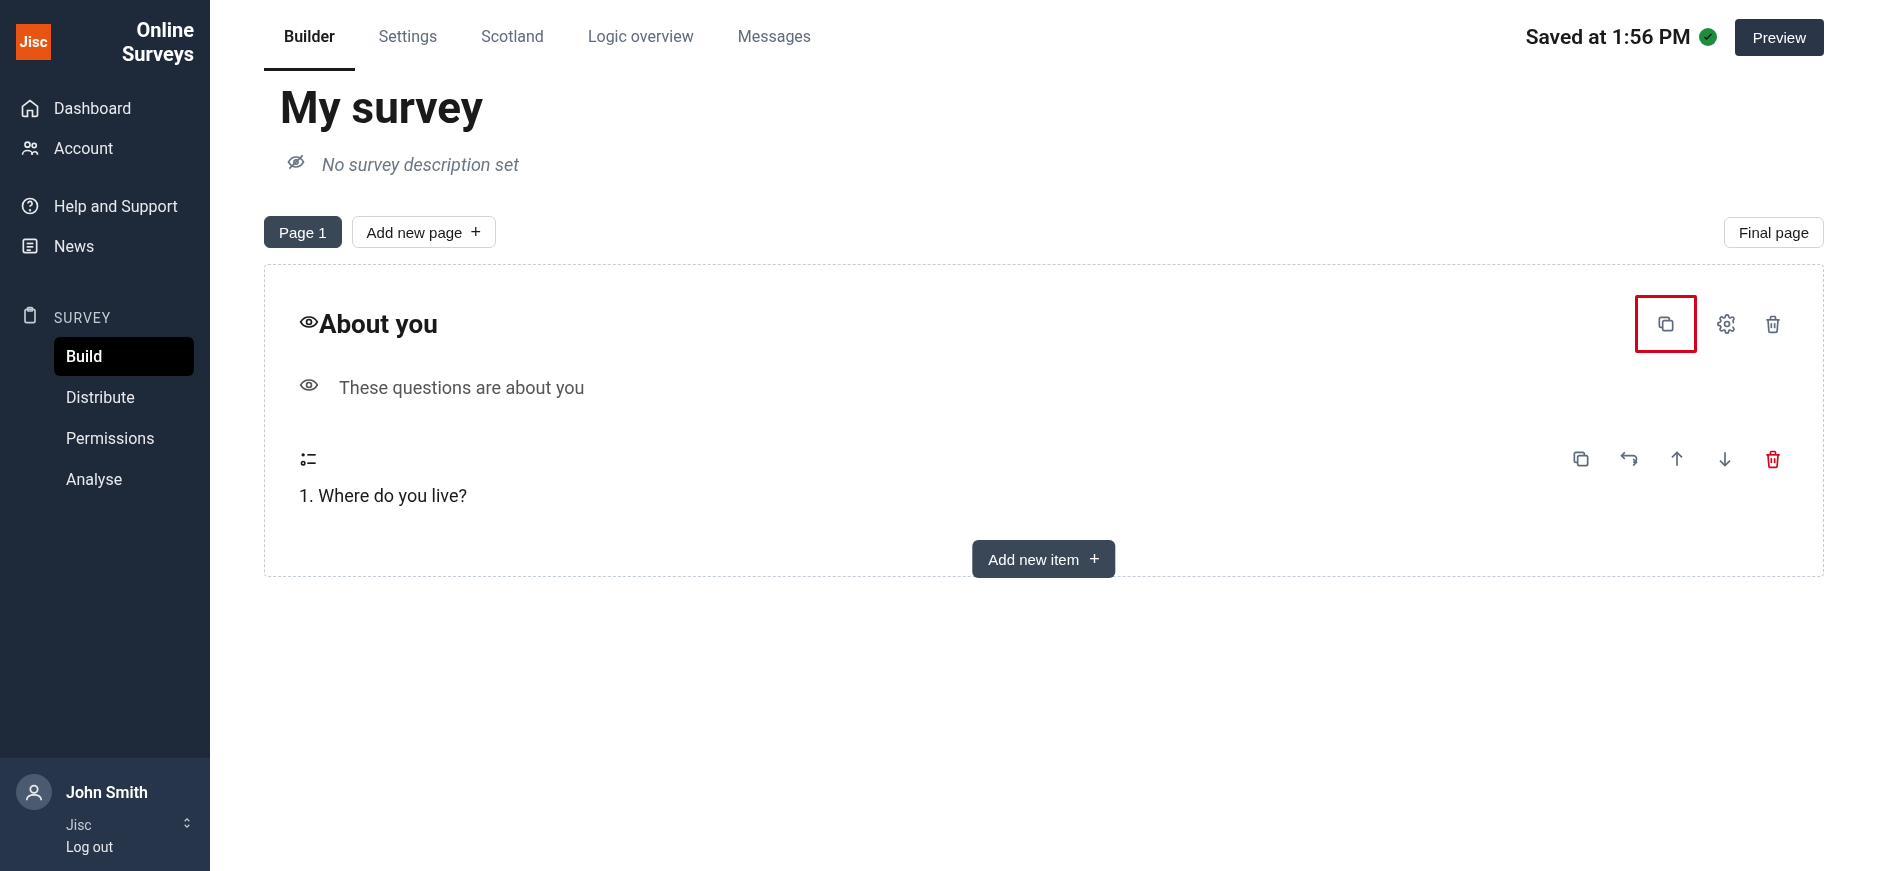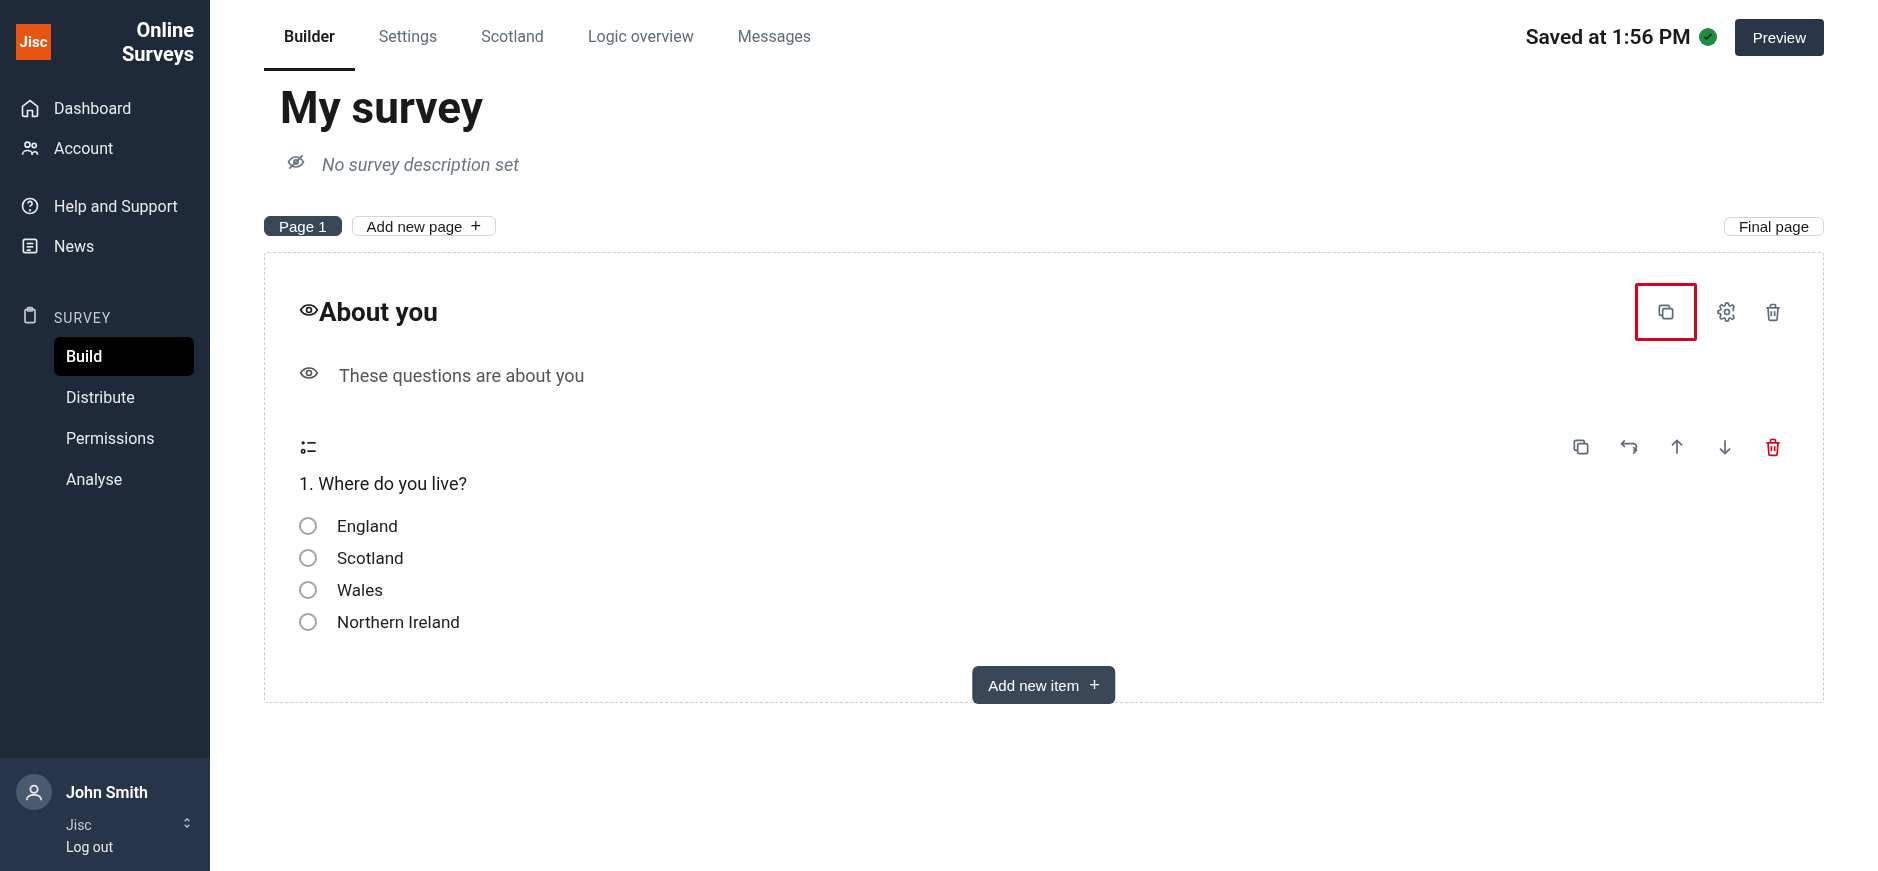--- a/index.html
+++ b/index.html
@@ -124,21 +124,21 @@
   .survey-head { padding: 8px 16px 40px; }
   .survey-title { font-size: 44px; font-weight: 700; }
   .survey-desc-row {
     display: flex; align-items: center; gap: 16px; margin-top: 18px;
     color: #6b7684; font-style: italic; font-size: 18px; padding-left: 6px;
   }
 
   .page-tabs-row { display: flex; align-items: center; justify-content: space-between; margin-bottom: 16px; }
   .page-tabs-left { display: flex; gap: 10px; }
   .page-btn {
-    padding: 0 14px; border-radius: 6px; border: 1px solid #d0d5dd;
+    padding: 6px 14px; border-radius: 6px; border: 1px solid #d0d5dd;
     background: #fff; color: #1a1a1a; font-size: 15px; cursor: pointer;
     display: flex; align-items: center; gap: 8px;
   }
   .page-btn.active { background: #3a4757; color: #fff; border-color: #3a4757; }
   .plus { font-size: 18px; line-height: 1; }
 
   .canvas {
     border: 1px dashed #c4cdd5;
     border-radius: 4px;
     padding: 30px 34px 70px;
@@ -415,38 +415,20 @@
                   <path d="M4 7h16"></path>
                   <path d="M10 11v6"></path>
                   <path d="M14 11v6"></path>
                   <path d="M6 7l1 13a2 2 0 0 0 2 2h6a2 2 0 0 0 2-2l1-13"></path>
                   <path d="M9 7V4a1 1 0 0 1 1-1h4a1 1 0 0 1 1 1v3"></path>
                 </svg>
             </div>
           </div>
         </div>
         <div class="q-text">1. Where do you live?</div>
-        <div class="options">
-          <div class="option">
-            <span class="radio"></span>
-            <span>England</span>
-          </div>
-          <div class="option">
-            <span class="radio"></span>
-            <span>Scotland</span>
-          </div>
-          <div class="option">
-            <span class="radio"></span>
-            <span>Wales</span>
-          </div>
-          <div class="option">
-            <span class="radio"></span>
-            <span>Northern Ireland</span>
-          </div>
-        </div>
       </div>
 
       <button class="add-item-btn">
         <span>Add new item</span>
         <span class="plus">+</span>
       </button>
     </div>
   </div>
 </main>
 

